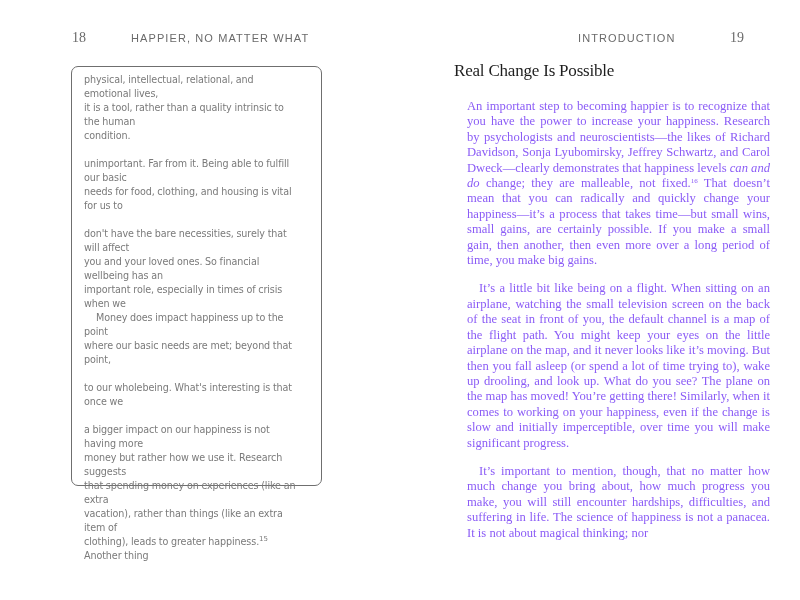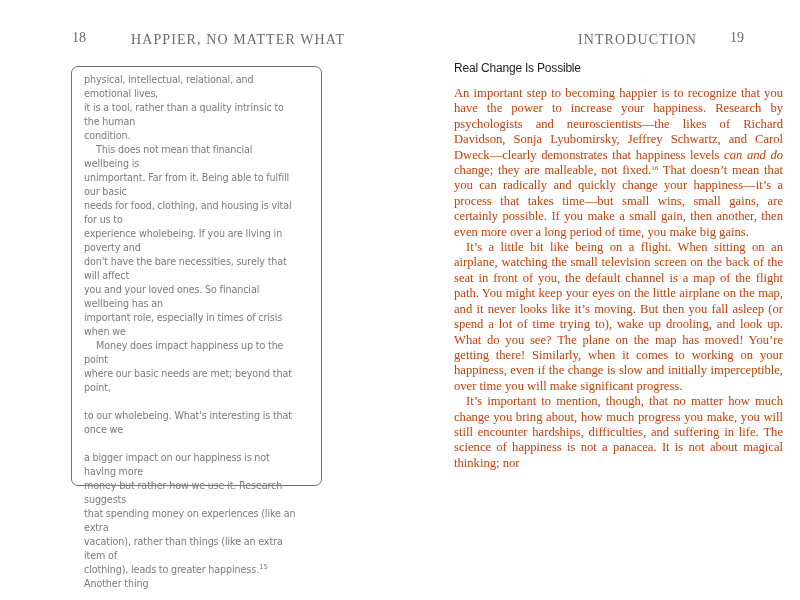--- a/index.html
+++ b/index.html
@@ -5,22 +5,22 @@
   html, body { margin: 0; padding: 0; }
   body {
     width: 800px; height: 600px; background: #ffffff; position: relative; overflow: hidden;
   }
   .page { position: absolute; top: 0; height: 600px; }
   .page-left { left: 0; width: 400px; }
   .page-right { left: 412px; width: 400px; }
 
   .running-head {
     position: absolute; top: 32px;
-    font-family: Liberation Serif, serif;
-    font-size: 14px; letter-spacing: 1.1px; color: #6a6a6a;
+    font-family: Liberation Sans, sans-serif;
+    font-size: 11px; letter-spacing: 1.1px; color: #6a6a6a;
   }
   .folio {
     position: absolute; top: 30px;
     font-family: "Liberation Serif", "DejaVu Serif", serif;
     font-size: 14px; color: #6a6a6a;
   }
 
   .sidebar-box {
     position: absolute; left: 71px; top: 66px; width: 251px; height: 420px;
     border: 1.3px solid #6f6f6f; border-radius: 7px; box-sizing: border-box;
@@ -29,55 +29,55 @@
   .sidebar-box p {
     margin: 0;
     font-family: "DejaVu Sans", "Liberation Sans", sans-serif;
     font-size: 9.6px; line-height: 14px; color: #7a7a7a;
     letter-spacing: -0.1px; word-spacing: -0.2px;
   }
   .sidebar-box p.indent { text-indent: 12px; }
 
   .section-heading {
     position: absolute; left: 454px; top: 61px;
-    font-family: Liberation Sans, sans-serif;
-    font-size: 12px; color: #1e1e1e; margin: 0; font-weight: normal;
+    font-family: Liberation Serif, serif;
+    font-size: 17px; color: #1e1e1e; margin: 0; font-weight: normal;
     letter-spacing: -0.2px;
   }
   .body-text {
     position: absolute; left: 454px; top: 86px; width: 329px;
   }
   .body-text p {
-    margin: 0;
+    margin: 13px;
     font-family: "Liberation Serif", "DejaVu Serif", serif;
-    font-size: 12.6px; line-height: 15.4px; color: #c2410c;
+    font-size: 12.6px; line-height: 15.4px; color: #8b5cf6;
     text-align: justify; hyphens: manual;
   }
   .body-text p.indent { text-indent: 12px; }
   sup { font-size: 7px; line-height: 0; vertical-align: 4px; }
   em { font-style: italic; }
 </style>
 </head>
 <body>
 
 <div class="page page-left">
   <span class="folio" style="left:72px;">18</span>
   <span class="running-head" style="left:131px;">HAPPIER, NO MATTER WHAT</span>
 
   <div class="sidebar-box">
     <p>
       <span>physical, intellectual, relational, and emotional lives,</span><br>
       <span>it is a tool, rather than a quality intrinsic to the human</span><br>
       <span>condition.</span>
     </p>
     <p class="indent">
-      <span>This does not mean that financial wellbeing is</span><br>
+      <br>
       <span>unimportant. Far from it. Being able to fulfill our basic</span><br>
       <span>needs for food, clothing, and housing is vital for us to</span><br>
-      <span>experience wholebeing. If you are living in poverty and</span><br>
+      <br>
       <span>don't have the bare necessities, surely that will affect</span><br>
       <span>you and your loved ones. So financial wellbeing has an</span><br>
       <span>important role, especially in times of crisis when we</span><br>
     </p>
     <p class="indent">
       <span>Money does impact happiness up to the point</span><br>
       <span>where our basic needs are met; beyond that point,</span><br>
       <br>
       <span>to our wholebeing. What's interesting is that once we</span><br>
       <br>

